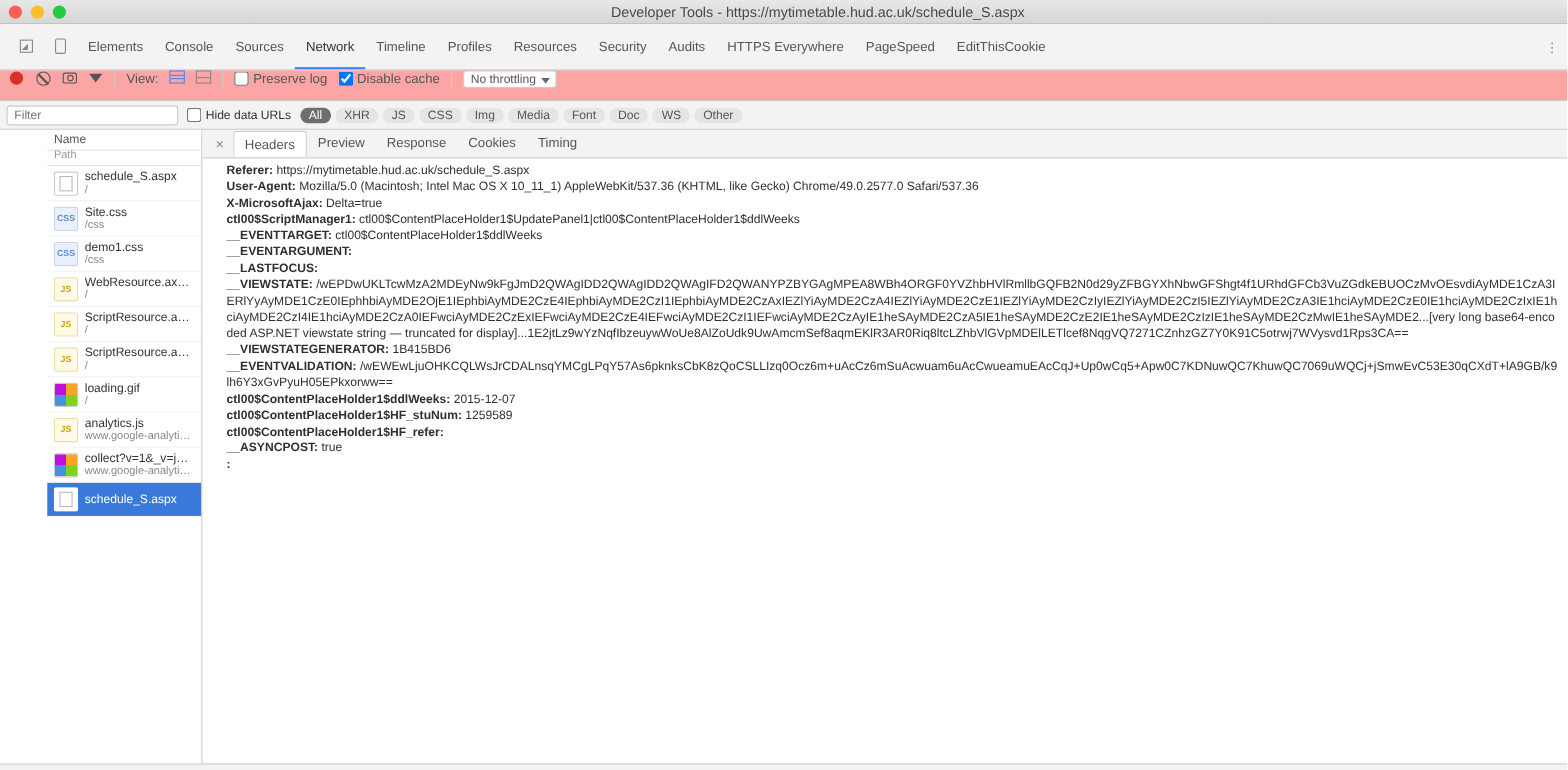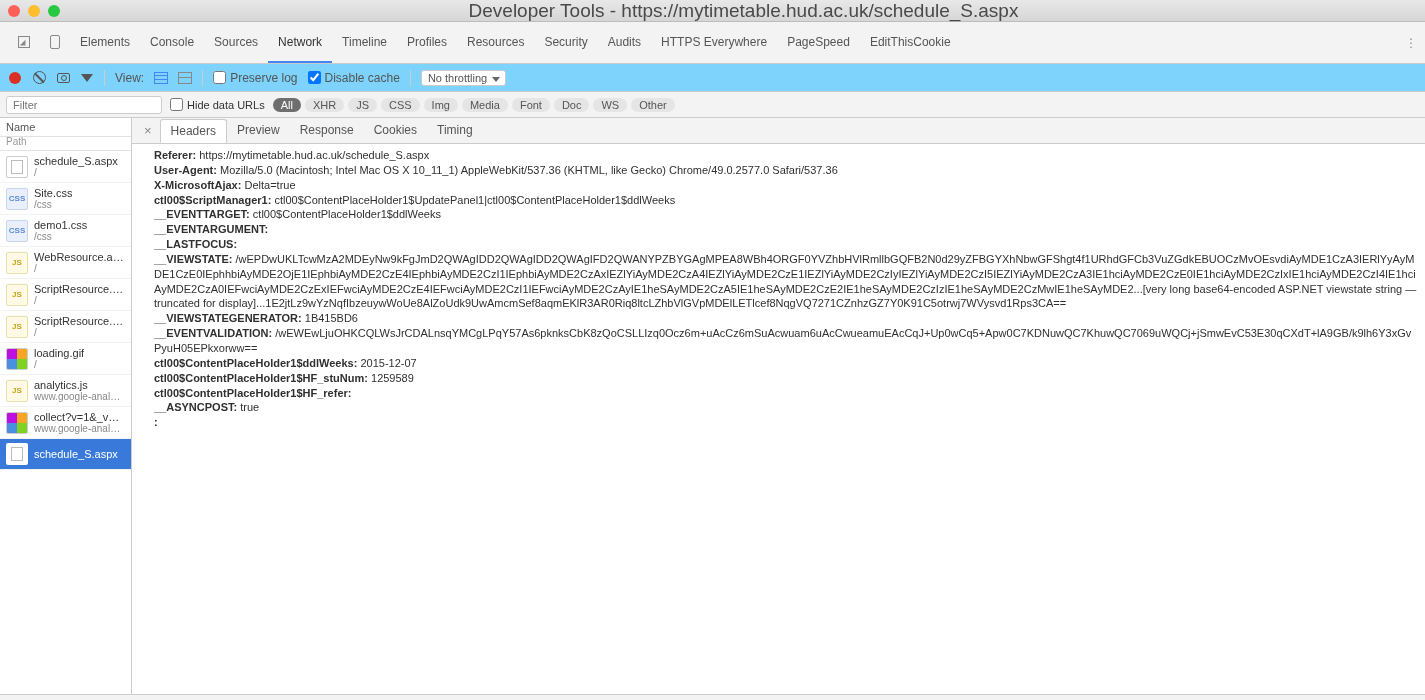--- a/index.html
+++ b/index.html
@@ -4,47 +4,47 @@
 <style>
 * { margin: 0; padding: 0; box-sizing: border-box; font-family: -apple-system, BlinkMacSystemFont, "Segoe UI", Helvetica, Arial, sans-serif; }
 body { width: 1425px; height: 700px; background: #fff; overflow: hidden; font-size: 12px; color: #333; }
 
 .titlebar { height: 22px; background: linear-gradient(#e8e8e8,#d6d6d6); display: flex; align-items: center; padding: 0 8px; border-bottom:1px solid #bcbcbc; }
 .winbtns { display:flex; gap:8px; margin-right:10px;}
 .winbtn { width:12px; height:12px; border-radius:50%; }
 .wb-close { background:#ff5f57;}
 .wb-min { background:#ffbd2e;}
 .wb-max { background:#28c940;}
-.titletext { flex:1; text-align:center; font-size:19px; color:#4a4a4a;}
+.titletext { flex:1; text-align:center; font-size:13px; color:#4a4a4a;}
 
 .tabs { height:42px; background:#f3f3f3; border-bottom:1px solid #ccc; display:flex; align-items:stretch; padding-left:8px;}
 .tab { display:flex; align-items:center; padding:0 10px; font-size:12px; color:#555; cursor:pointer; border-bottom:2px solid transparent;}
 .tab.active { border-bottom:2px solid #4285f4; color:#333;}
 .tab-more { margin-left:auto; padding:0 8px; display:flex; align-items:center; color:#888;}
 
-.toolbar { height:28px; background:#7dd3fc; border-bottom:1px solid #ccc; display:flex; align-items:center; padding:0 8px; gap:10px; font-size:12px; color:#555;}
+.toolbar { height:28px; background:#fca5a5; border-bottom:1px solid #ccc; display:flex; align-items:flex-start; padding:0 8px; gap:10px; font-size:12px; color:#555;}
 .tool-ic { width:14px; height:14px; display:flex; align-items:center; justify-content:center;}
 .rec-dot{ width:12px;height:12px;border-radius:50%;background:#d93025;}
 .no-sign{ width:13px;height:13px;border:1.5px solid #555;border-radius:50%;position:relative;}
 .no-sign:after{content:'';position:absolute;width:13px;height:1.5px;background:#555;transform:rotate(45deg);top:5px;left:-1px;}
 .cam-ic{ width:13px;height:10px;border:1.5px solid #555;border-radius:2px;position:relative;}
 .cam-ic:after{content:'';position:absolute;width:4px;height:4px;border:1.5px solid #555;border-radius:50%;top:1px;left:3px;}
 .funnel{ width:0;height:0;border-left:6px solid transparent;border-right:6px solid transparent;border-top:8px solid #555;}
 .sep{ width:1px; height:16px; background:#ccc;}
 .preserve-row{display:flex;align-items:center;gap:4px;}
 .sel{ border:1px solid #ccc; background:#fff; padding:1px 18px 1px 6px; border-radius:3px; font-size:11px; position:relative;}
 .sel:after{content:'';position:absolute;right:5px;top:6px;border-left:4px solid transparent;border-right:4px solid transparent;border-top:5px solid #666;}
 
 .filterbar { height:26px; background:#f3f3f3; border-bottom:1px solid #ccc; display:flex; align-items:center; padding:0 6px; gap:8px; font-size:11px;}
 .filter-input{ flex:0 0 150px; border:1px solid #ccc; border-radius:3px; padding:2px 6px; font-size:11px; background:#fff;}
 .chip{ padding:1px 8px; border-radius:8px; background:#e5e5e5; color:#555; font-size:11px;}
 .chip.active{ background:#6e6e6e; color:#fff;}
 
 .main { display:flex; height: calc(700px - 22px - 26px - 28px - 26px - 22px); }
-.sidebar { width:132px; border-right:1px solid #ccc; overflow:hidden; background:#fff;}
+.sidebar { width:184px; border-right:1px solid #ccc; overflow:hidden; background:#fff;padding-left:43px;}
 .side-head { display:flex; border-bottom:1px solid #e2e2e2; font-size:11px; color:#555;}
 .side-head div{ padding:3px 6px;}
 .file-row { display:flex; align-items:center; gap:6px; padding:4px 6px; border-bottom:1px solid #f2f2f2; font-size:11px;}
 .file-row.selected{ background:#3879d9; color:#fff;}
 .file-texts{ display:flex; flex-direction:column; overflow:hidden;}
 .file-name{ white-space:nowrap; overflow:hidden; text-overflow:ellipsis;}
 .file-path{ font-size:10px; color:#888; white-space:nowrap; overflow:hidden; text-overflow:ellipsis;}
 .file-row.selected .file-path{ color:#dbe7fb;}
 .fi{ width:22px;height:22px;flex:0 0 22px;border:1px solid #ccc;border-radius:2px;display:flex;align-items:center;justify-content:center;font-size:8px;font-weight:bold;}
 .fi.doc{background:#fff;color:#999;}

